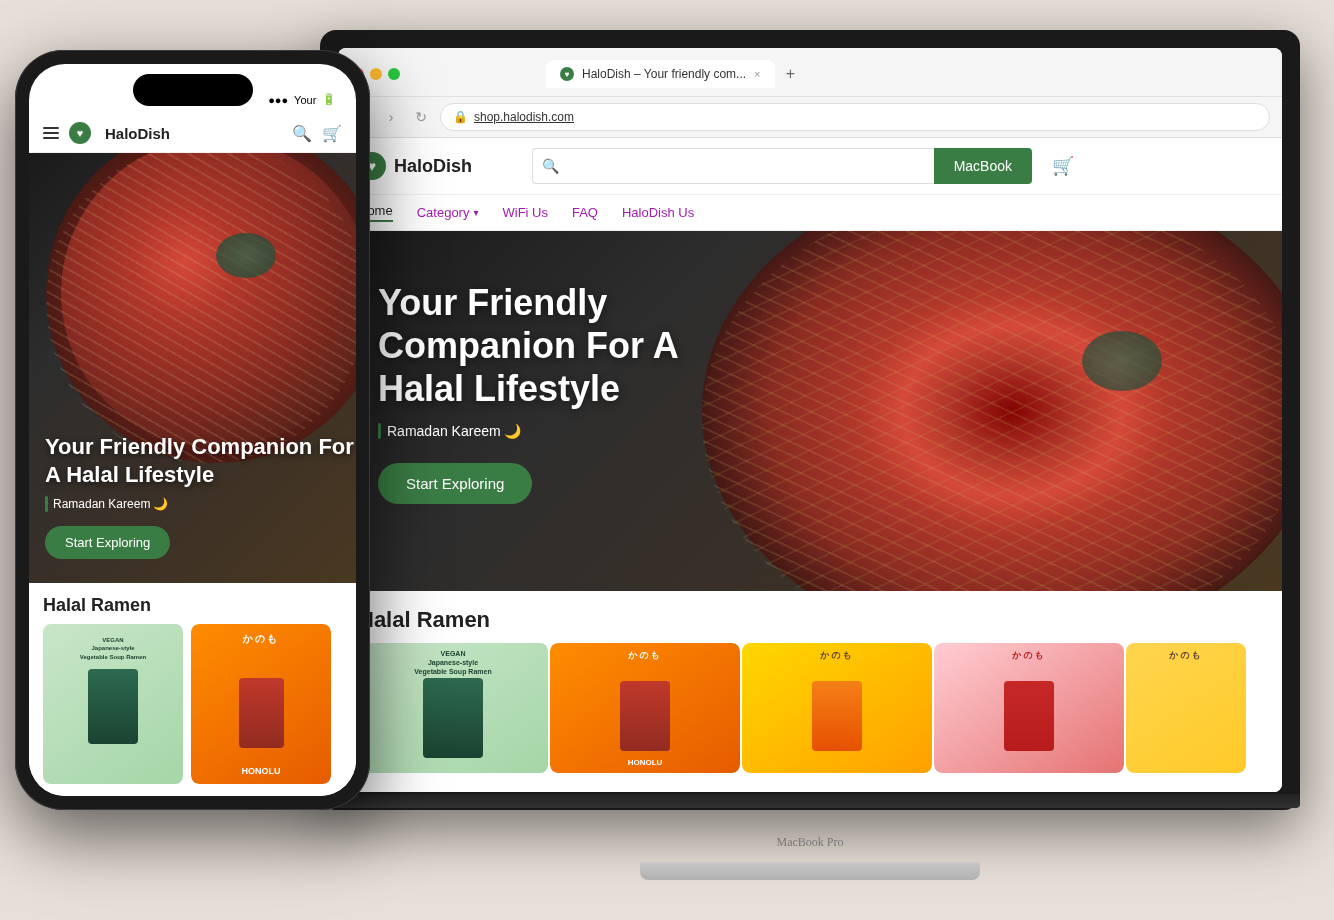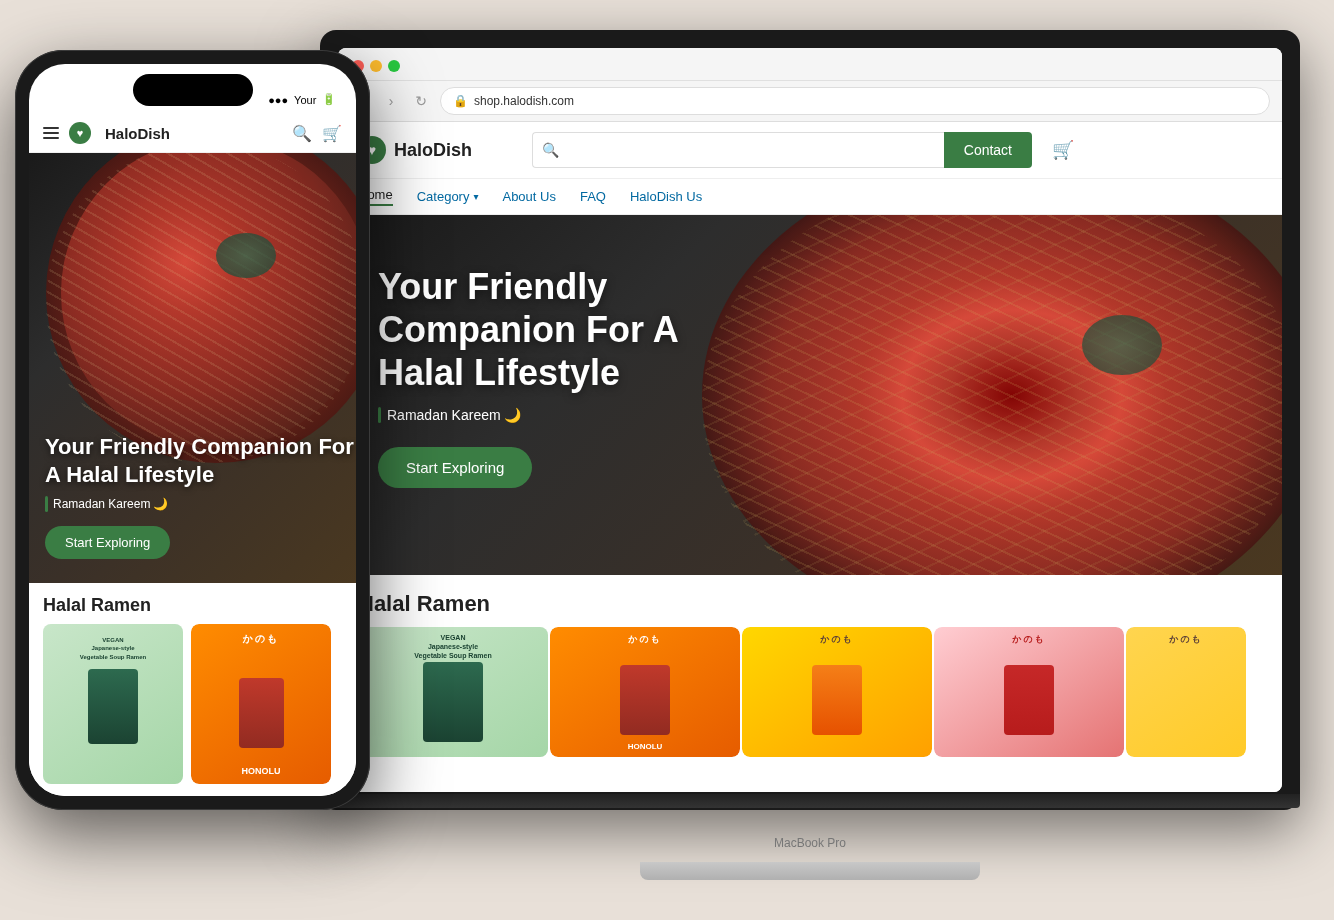--- a/index.html
+++ b/index.html
@@ -133,20 +133,21 @@
       align-items: center;
       gap: 6px;
     }
     .url-secure {
       color: #3a7d44;
       font-size: 12px;
     }
     .url-text {
       font-size: 12px;
       color: #333;
+      text-decoration: underline;
     }
 
     
     .site-header {
       display: flex;
       align-items: center;
       padding: 10px 20px;
       border-bottom: 1px solid #eee;
       gap: 20px;
     }
@@ -221,21 +222,21 @@
     
     .site-nav {
       display: flex;
       align-items: center;
       padding: 8px 20px;
       gap: 24px;
       border-bottom: 1px solid #eee;
     }
     .nav-link {
       font-size: 13px;
-      color: #0369a1;
+      color: #a21caf;
       text-decoration: none;
       cursor: pointer;
     }
     .nav-link.active {
       color: #222;
       font-weight: 500;
       border-bottom: 2px solid #3a7d44;
       padding-bottom: 2px;
     }
     .nav-link-with-arrow {
@@ -556,20 +557,28 @@
 <div class="macbook-wrapper">
   <div class="macbook-screen-bezel">
     <div class="macbook-screen-inner">
 
       <div style="background:#f0f0f0; border-radius: 8px 8px 0 0; overflow:hidden;">
         <div class="traffic-lights">
           <div class="tl tl-red"></div>
           <div class="tl tl-yellow"></div>
           <div class="tl tl-green"></div>
 
+          <div class="tab-bar" style="flex:1; margin-left:60px;">
+            <div class="browser-tab">
+              <div class="tab-favicon"></div>
+              <span style="font-size:12px; color:#333;">HaloDish – Your friendly com...</span>
+              <span class="tab-close">×</span>
+            </div>
+            <div class="tab-new">+</div>
+          </div>
         </div>
 
         <div class="address-bar">
           <button class="nav-btn">‹</button>
           <button class="nav-btn">›</button>
           <button class="reload-btn">↻</button>
           <div class="url-bar" style="border: 1px solid #ddd; border-radius: 14px; padding: 0 12px; height:28px; flex:1; display:flex; align-items:center; gap:6px;">
             <span class="url-secure">🔒</span>
             <span class="url-text">shop.halodish.com</span>
           </div>
@@ -579,29 +588,29 @@
       <div class="site-header">
         <div class="logo-area">
           <div class="logo-icon"></div>
           <span class="logo-text">HaloDish</span>
         </div>
         <div class="search-area">
           <div class="search-wrapper">
             <span class="search-icon-inside">🔍</span>
             <input type="text" class="search-box" style="width: 100%; height: 36px; border-top: 1px solid rgb(221, 221, 221); border-bottom: 1px solid rgb(221, 221, 221); border-left: 1px solid rgb(221, 221, 221); border-image: initial; border-right: none; border-radius: 4px 0px 0px 4px; padding: 0px 12px 0px 36px; font-size: 14px; outline: none;">
           </div>
-          <button class="search-btn">Contact</button>
+          <button class="search-btn">MacBook</button>
         </div>
         <span class="cart-icon-header">🛒</span>
       </div>
 
       <div class="site-nav">
         <a class="nav-link active">Home</a>
         <a class="nav-link nav-link-with-arrow">Category <span style="font-size:10px;">▾</span></a>
-        <a class="nav-link">About Us</a>
+        <a class="nav-link">WiFi Us</a>
         <a class="nav-link">FAQ</a>
         <a class="nav-link">HaloDish Us</a>
       </div>
 
       <div class="hero-banner">
         <div class="hero-bg"></div>
 
         <div style="position:absolute; right:-40px; top:-60px; width:620px; height:480px; border-radius:50%; overflow:hidden; opacity:0.9;">
           <div style="width:100%; height:100%; background: radial-gradient(ellipse at 50% 50%, #8B0000 0%, #c0392b 15%, #e74c3c 25%, #c0392b 35%, #922b21 55%, #1a0a0a 80%);"></div>
         </div>
@@ -658,21 +667,21 @@
               <div style="position:absolute;top:6px;left:0;right:0;text-align:center;font-size:9px;color:#5d4037;font-weight:800;letter-spacing:2px;">かのも</div>
             </div>
           </div>
         </div>
       </div>
 
     </div>
   </div>
 
   <div class="macbook-hinge"></div>
-  <div style="position:absolute; bottom:40px; left:50%; transform:translateX(-50%); font-size:12px; color:#777; white-space:nowrap;">MacBook Pro</div>
+  <div style="position:absolute; bottom:40px; left:50%; transform:translateX(-50%); font-size:12px; color:#777; white-space:nowrap;font-family:Liberation Serif, serif;">MacBook Pro</div>
   <div class="macbook-base"></div>
 </div>
 
 <div class="iphone-wrapper">
   <div class="iphone-body">
 
     <div class="dynamic-island"></div>
 
     <div class="iphone-screen">
 

